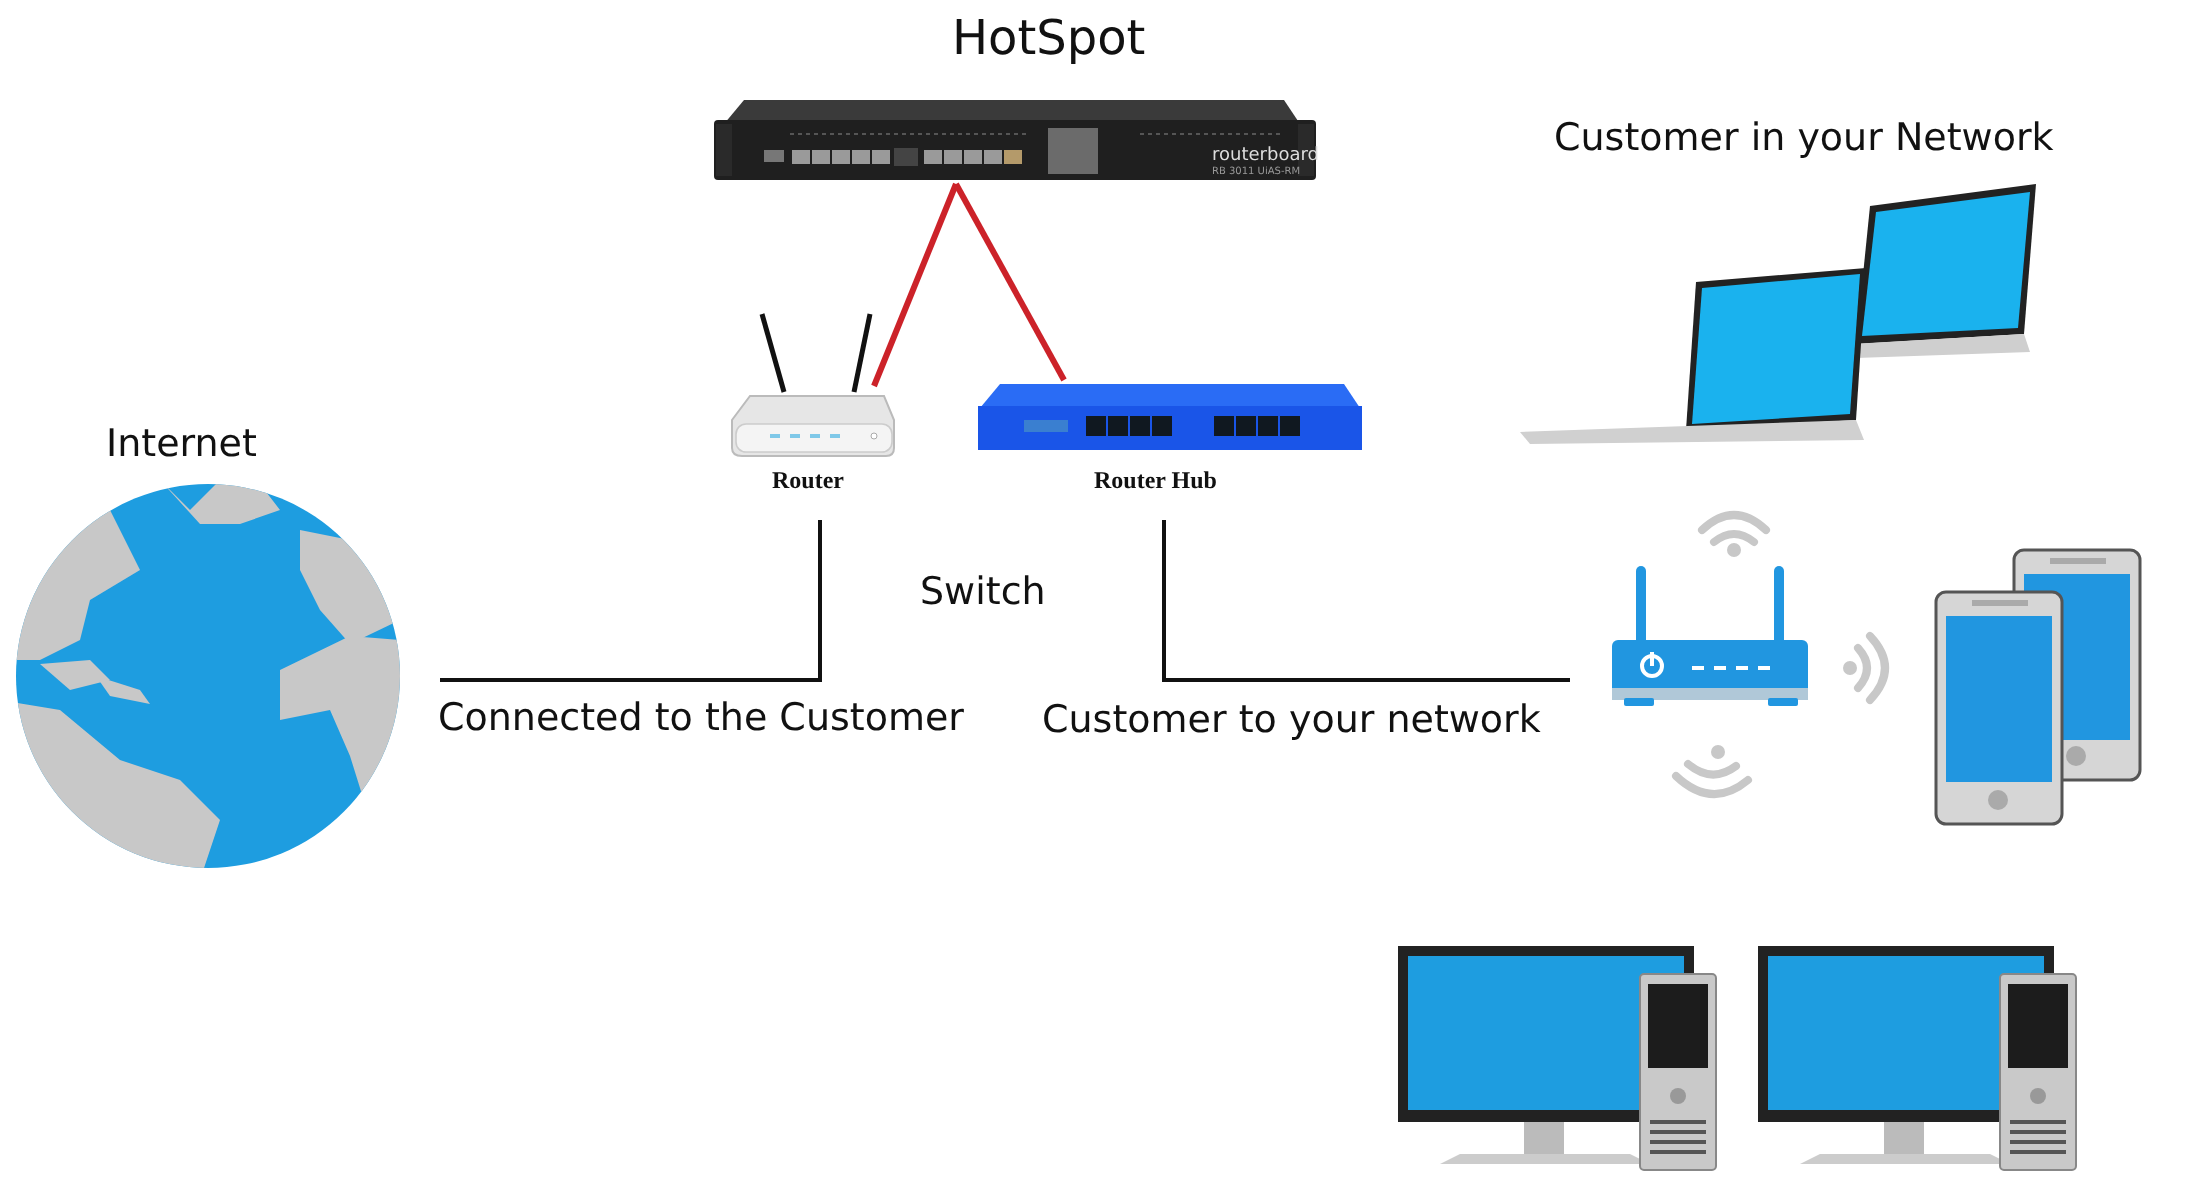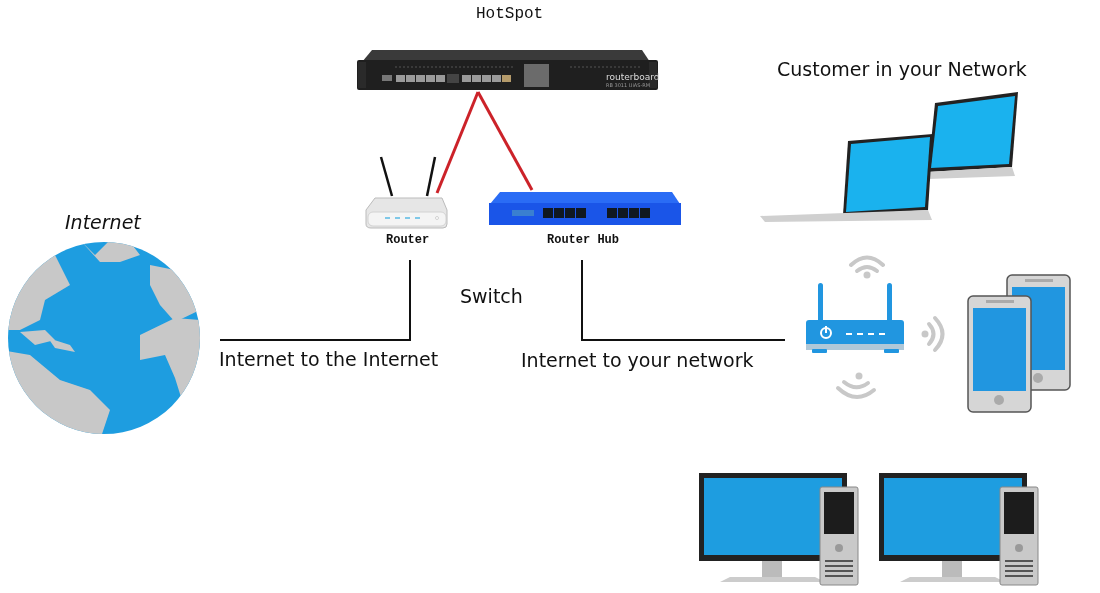--- a/index.html
+++ b/index.html
@@ -1,21 +1,21 @@
 <!DOCTYPE html>
 <html><head>
 <meta charset="utf-8">
 <style>
   html, body { margin:0; padding:0; background:#ffffff; }
   body { width:1100px; height:593px; position:relative; overflow:hidden;
          font-family:"DejaVu Sans", "Liberation Sans", sans-serif; color:#111; }
   .lbl { position:absolute; white-space:nowrap; }
-  .title { font-size:16px;font-family:Liberation Mono, monospace; }
+  .title { font-size:24px; }
   .big { font-size:19px; }
-  .small-bold { font-family:Liberation Mono, monospace; font-weight:bold; font-size:12px; }
+  .small-bold { font-family:Liberation Serif, serif; font-weight:bold; font-size:12px; }
   svg { position:absolute; left:0; top:0; }
 </style>
 </head>
 <body>
 
 <svg width="1100" height="593" viewBox="0 0 1100 593">
 
   <line x1="478" y1="92" x2="437" y2="193" stroke="#cc2229" stroke-width="3"></line>
   <line x1="478" y1="92" x2="532" y2="190" stroke="#cc2229" stroke-width="3"></line>
 
@@ -178,17 +178,17 @@
         <rect x="1005" y="565" width="28" height="2"></rect>
         <rect x="1005" y="570" width="28" height="2"></rect>
         <rect x="1005" y="575" width="28" height="2"></rect>
       </g>
   </g>
 </svg>
 
 <div class="lbl title" style="left:476px; top:5px;">HotSpot</div>
 <div class="lbl small-bold" style="left:386px; top:233px;">Router</div>
 <div class="lbl small-bold" style="left:547px; top:233px;">Router Hub</div>
-<div class="lbl big" style="left:65px; top:211px;font-style:italic;">Internet</div>
+<div class="lbl big" style="left:53px; top:211px;">Internet</div>
 <div class="lbl big" style="left:460px; top:285px;">Switch</div>
 <div class="lbl big" style="left:777px; top:58px;">Customer in your Network</div>
-<div class="lbl big" style="left:219px; top:348px;">Internet to the Internet</div>
-<div class="lbl big" style="left:521px; top:349px;">Internet to your network</div>
+<div class="lbl big" style="left:219px; top:348px;">Connected to the Customer</div>
+<div class="lbl big" style="left:521px; top:349px;">Customer to your network</div>
 
 </body></html>

